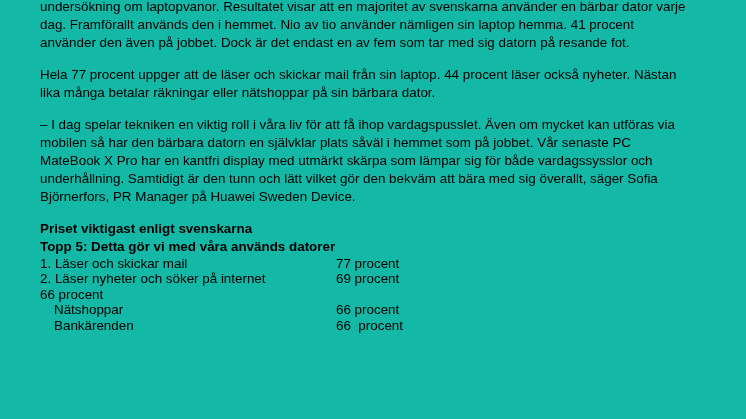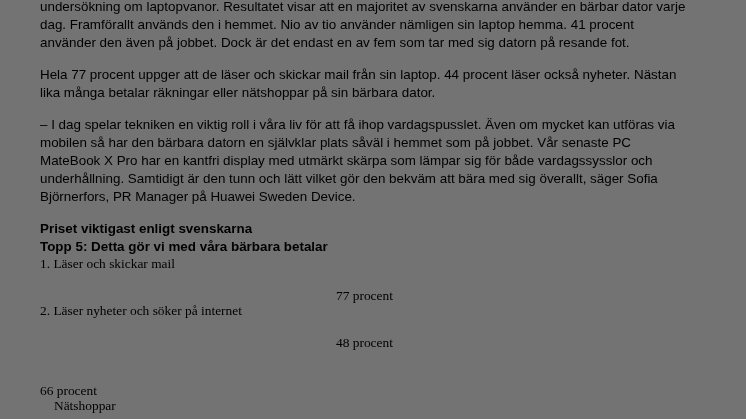--- a/index.html
+++ b/index.html
@@ -1,64 +1,64 @@
 <!DOCTYPE html>
 <html><head>
 <meta charset="utf-8">
 <style>
   * { margin: 0; padding: 0; box-sizing: border-box; }
   html, body { background: #ffffff; }
   .page {
     position: relative;
     width: 746px;
     height: 419px;
-    background: #737373;
+    background: #14b8a6;
     overflow: hidden;
     color: #000000;
     font-family: "Liberation Sans", sans-serif;
     font-size: 13.4px;
     line-height: 18px;
     padding: 0 56px 0 40px;
   }
   .content { margin-top: -2px; }
   p.body { margin-bottom: 14px; }
   p.heading { font-weight: 700; margin-bottom: 0; }
   .top5-list { margin-top: 0; }
-  .top5-list .row { display: flex; line-height: 15.4px; font-family: Liberation Serif, serif; }
+  .top5-list .row { display: flex; line-height: 15.4px; }
   .top5-list .label { width: 296px; }
   .top5-list .label.indent { padding-left: 14px; }
-  .top5-list .value { white-space: pre; margin-top: 32px; }
+  .top5-list .value { white-space: pre; }
 </style>
 </head>
 <body>
 
 <div class="page">
   <div class="content">
 
     <p class="body">undersökning om laptopvanor. Resultatet visar att en majoritet av svenskarna använder en bärbar dator varje dag. Framförallt används den i hemmet. Nio av tio använder nämligen sin laptop hemma. 41 procent använder den även på jobbet. Dock är det endast en av fem som tar med sig datorn på resande fot.</p>
 
     <p class="body">Hela 77 procent uppger att de läser och skickar mail från sin laptop. 44 procent läser också nyheter. Nästan lika många betalar räkningar eller nätshoppar på sin bärbara dator.</p>
 
     <p class="body">– I dag spelar tekniken en viktig roll i våra liv för att få ihop vardagspusslet. Även om mycket kan utföras via mobilen så har den bärbara datorn en självklar plats såväl i hemmet som på jobbet. Vår senaste PC MateBook X Pro har en kantfri display med utmärkt skärpa som lämpar sig för både vardagssysslor och underhållning. Samtidigt är den tunn och lätt vilket gör den bekväm att bära med sig överallt, säger Sofia Björnerfors, PR Manager på Huawei Sweden Device.</p>
 
     <p class="heading">Priset viktigast enligt svenskarna</p>
 
 
-    <p class="heading">Topp 5: Detta gör vi med våra bärbara betalar</p>
+    <p class="heading">Topp 5: Detta gör vi med våra används datorer</p>
 
     <div class="top5-list">
 
       <div class="row">
         <span class="label">1. Läser och skickar mail</span>
         <span class="value">77 procent</span>
       </div>
 
       <div class="row">
         <span class="label">2. Läser nyheter och söker på internet</span>
-        <span class="value">48 procent</span>
+        <span class="value">69 procent</span>
       </div>
 
       <div class="row">
         <span class="value">66 procent</span>
       </div>
 
       <div class="row">
         <span class="label indent">Nätshoppar</span>
         <span class="value">66 procent</span>
       </div>

